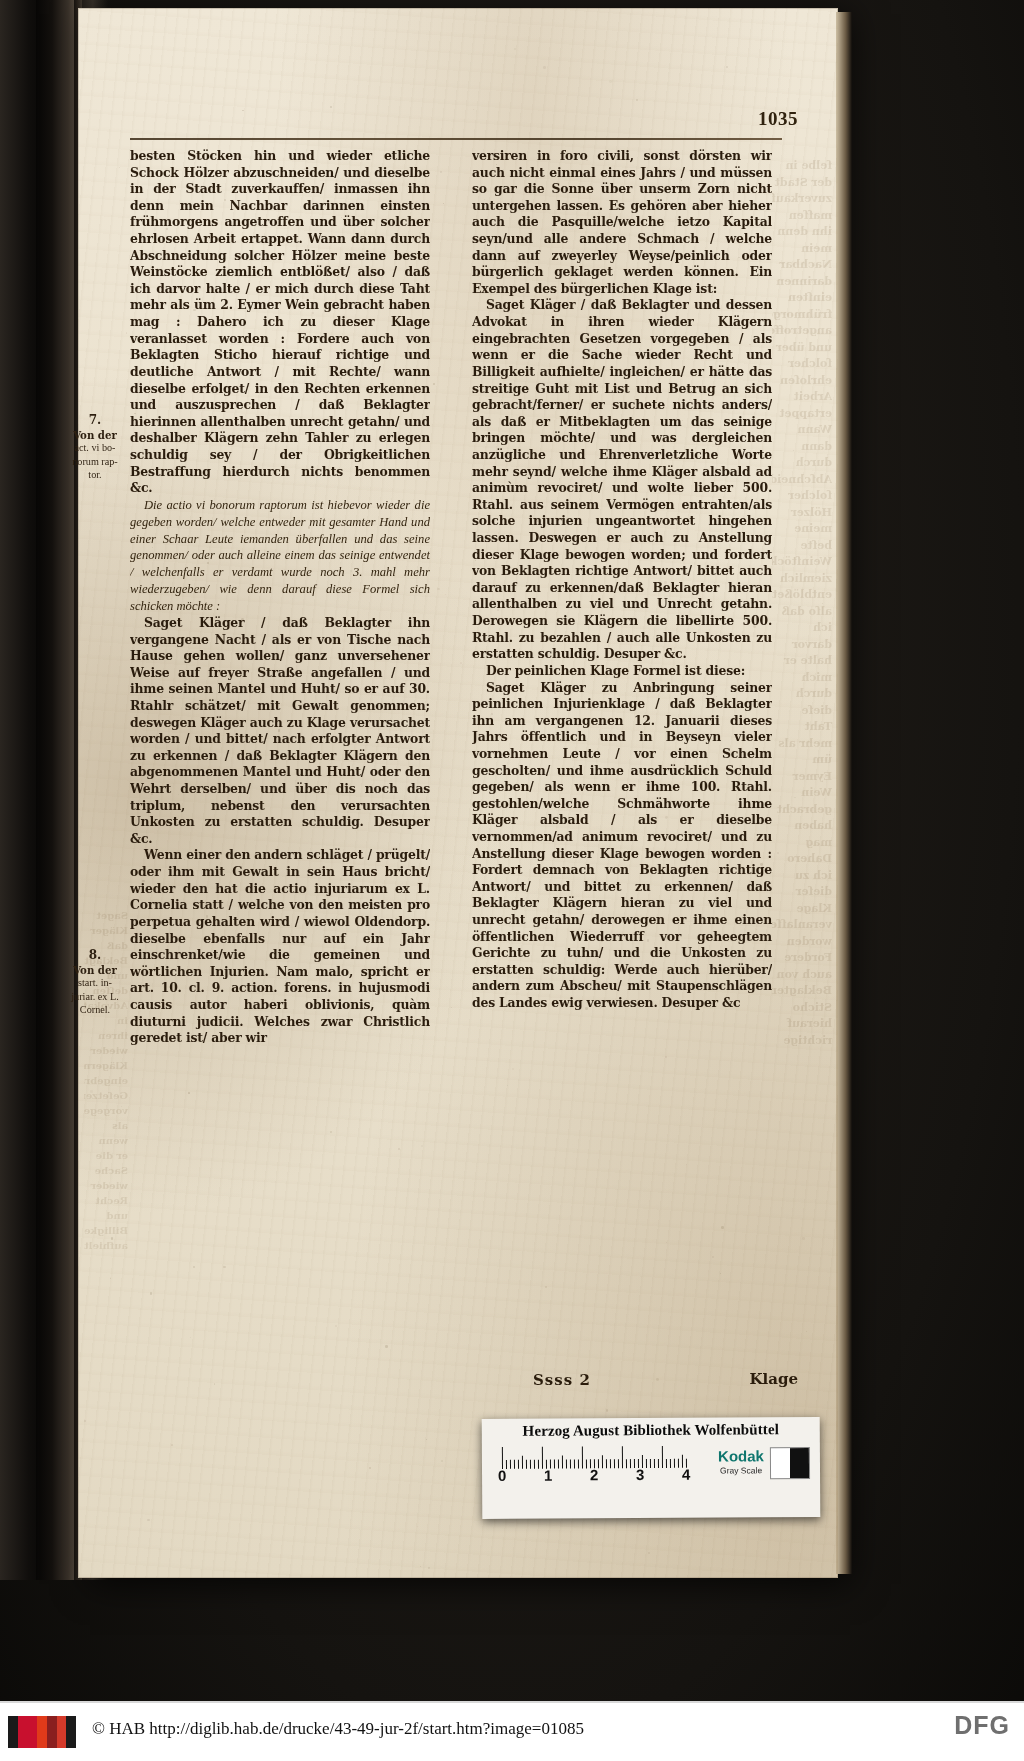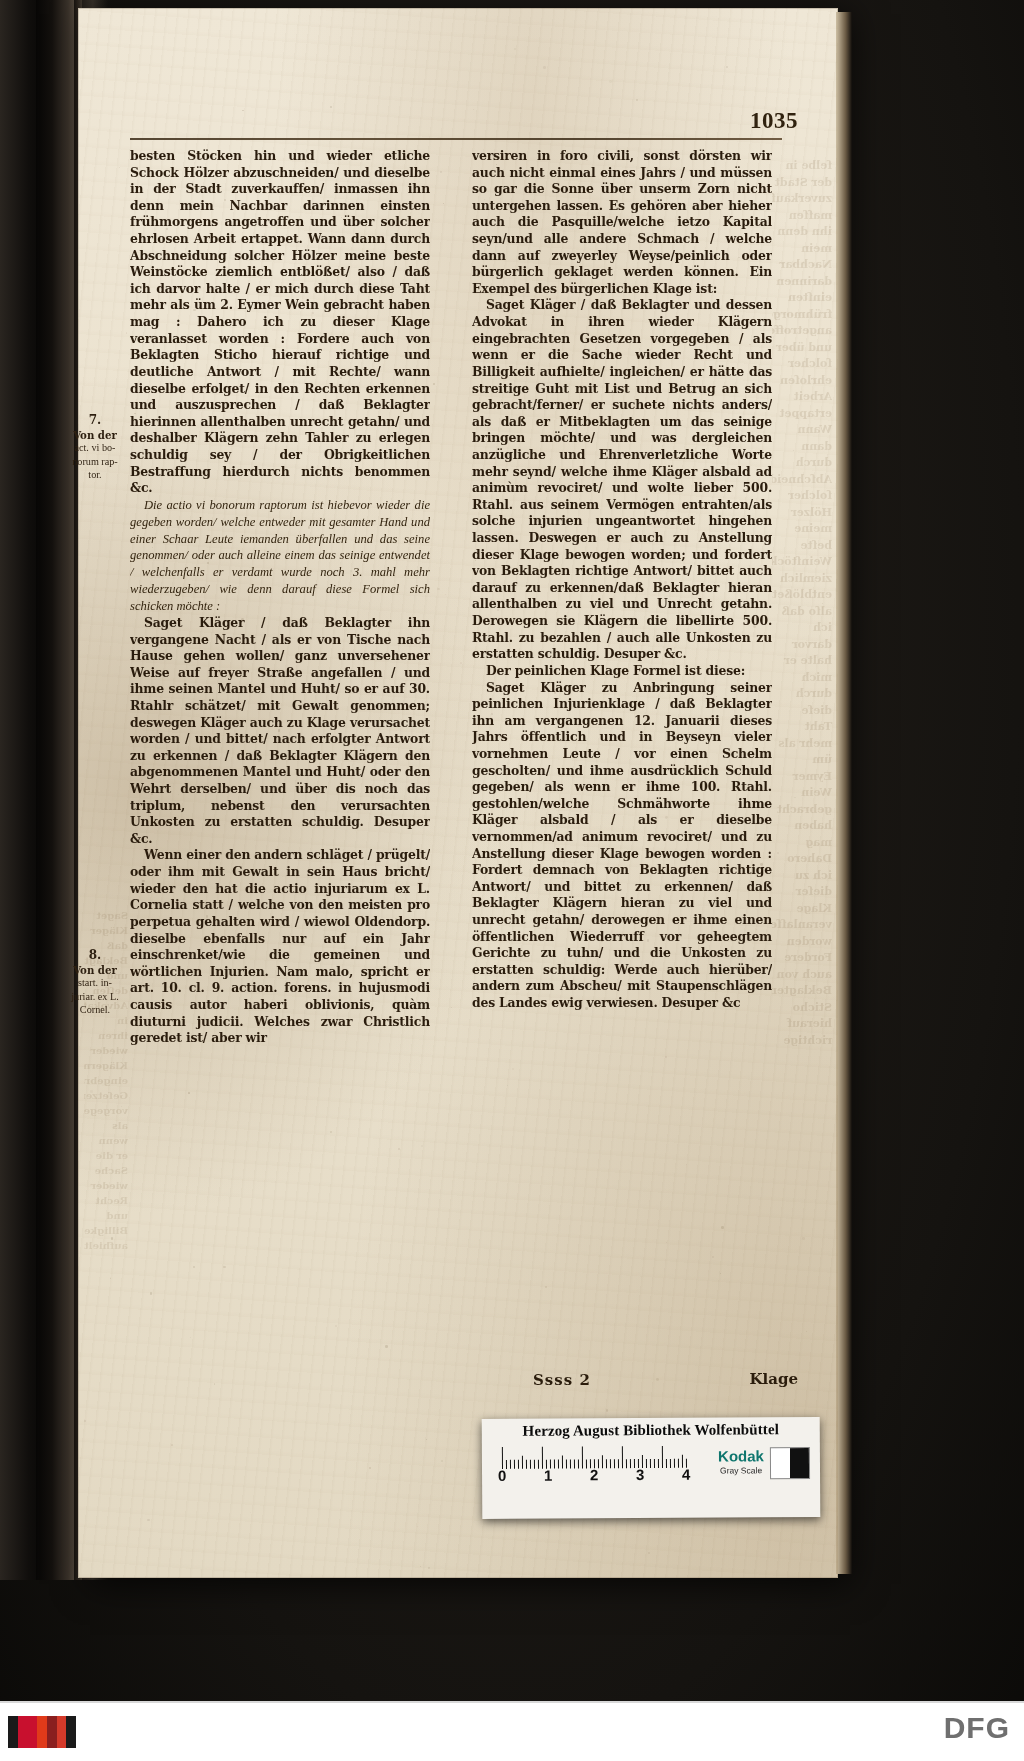--- a/index.html
+++ b/index.html
@@ -63,21 +63,21 @@
     position:absolute;left:52px;top:96px;width:640px;
     color:#2a1d10;
     font-family:"Liberation Serif", serif;
     font-weight:bold;font-style:normal;
     font-size:21px;letter-spacing:.2px;
     white-space:nowrap;
     text-shadow:0 0 1px rgba(60,40,18,.55);
   }
   .folio{
     position:absolute;right:40px;top:100px;
-    color:#30220f;font-size:23px;font-weight:bold;
+    color:#30220f;font-size:19px;font-weight:bold;
     font-family:"Liberation Serif", serif;
     letter-spacing:.5px;
   }
   .rule{
     position:absolute;left:52px;top:130px;width:652px;height:2px;
     background:linear-gradient(90deg,#3a2a16 0%, #4a371f 35%, #3a2a16 70%, #5a442a 100%);
     opacity:.85;
   }
 
   .cols{position:absolute;left:52px;top:140px;width:654px;height:1220px;}
@@ -187,21 +187,21 @@
     font-family:"Liberation Serif", serif;font-size:17px;color:#111;
   }
   .colorbar{
     position:absolute;left:8px;top:13px;width:68px;height:32px;
     display:flex;
   }
   .colorbar i{display:block;flex:1 1 auto;height:100%;}
   .dfg{
     position:absolute;right:14px;top:8px;
     font-family:"Liberation Sans", sans-serif;font-weight:bold;
-    font-size:30px;color:#6f6f6f;letter-spacing:1px;
+    font-size:25px;color:#6f6f6f;letter-spacing:1px;
   }
 
   
   .speck{position:absolute;border-radius:50%;background:rgba(90,68,40,.35);}
 </style>
 </head>
 <body>
 
 <div class="scan">
 
@@ -485,16 +485,17 @@
   <div class="footer">
     <div class="colorbar">
         <i style="background: rgb(26, 26, 26);"></i>
         <i style="background: rgb(200, 16, 46);"></i>
         <i style="background: rgb(200, 16, 46);"></i>
         <i style="background: rgb(224, 58, 26);"></i>
         <i style="background: rgb(138, 31, 31);"></i>
         <i style="background: rgb(212, 58, 42);"></i>
         <i style="background: rgb(26, 26, 26);"></i>
       </div>
+    <div class="txt">© HAB http://diglib.hab.de/drucke/43-49-jur-2f/start.htm?image=01085</div>
     <div class="dfg">DFG</div>
   </div>
 
 </div>
 
 </body></html>

